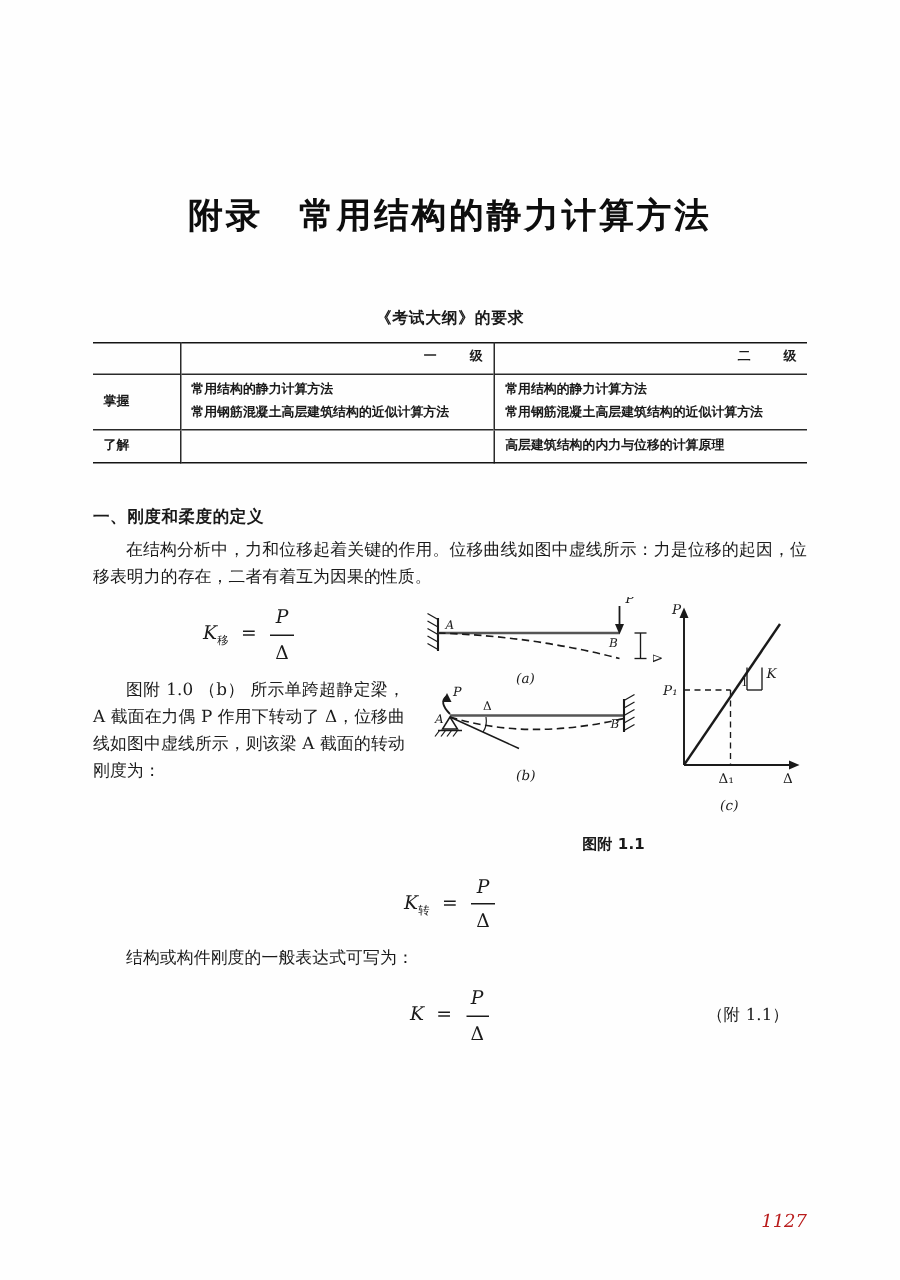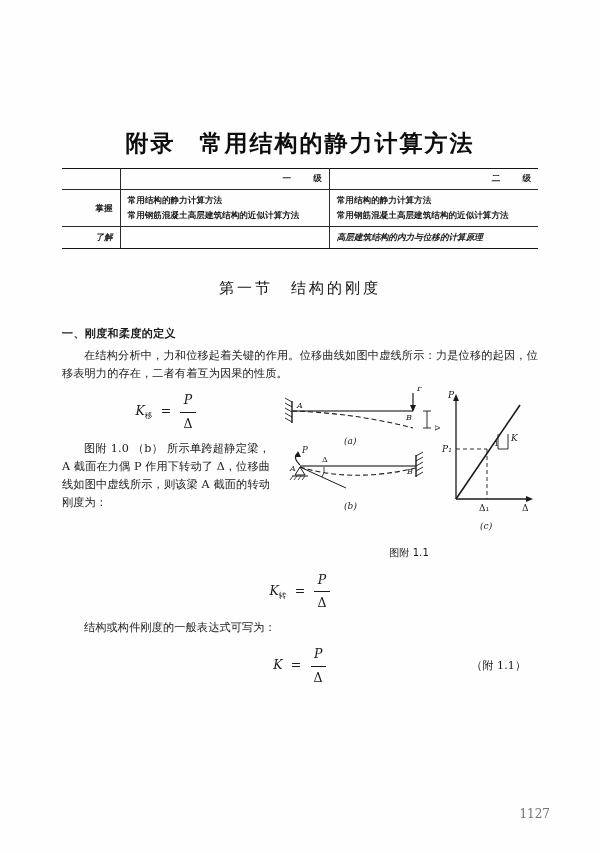--- a/index.html
+++ b/index.html
@@ -53,40 +53,40 @@
     font-family: "DejaVu Sans", "Liberation Sans", sans-serif;
     line-height: 1.75;
   }
   table.syllabus tr { }
   table.syllabus td, table.syllabus th {
     padding: 3px 7px;
     vertical-align: middle;
   }
   table.syllabus .rowhead {
     width: 62px;
-    text-align: right;
+    text-align: left;
     font-weight: bold;
     border-right: 1px solid #2a2a2a;
   }
   table.syllabus .col {
     width: 206px;
     font-weight: bold;
   }
   table.syllabus .col-1 { border-right: 1px solid #2a2a2a; }
   table.syllabus tr.head-row { }
   table.syllabus tr.head-row td {
     text-align: right;
     font-weight: bold;
     padding: 2px 7px 3px;
   }
   table.syllabus tr.head-row .rowhead { border-right: 1px solid #2a2a2a; }
   .hdr-gap { display: inline-block; width: 22px; }
   .tline-top td { border-top: 1.4px solid #141414; }
   .tline td { border-top: 1px solid #2a2a2a; }
-  .tline-bot td { border-bottom: 1.4px solid #141414; font-style: italic; }
+  .tline-bot td { border-bottom: 1.4px solid #141414; }
   .cell-lines div { white-space: nowrap; }
 
   
   .section-title {
     margin-top: 30px;
     text-align: center;
     font-size: 15px;
     letter-spacing: 3px;
     font-family: "DejaVu Serif", "Liberation Serif", serif;
     color: #101010;
@@ -114,21 +114,21 @@
   
   .figure-wrap {
     float: right;
     width: 258px;
     margin: 4px 0 2px 10px;
   }
   .fig-caption {
     text-align: center;
     font-size: 10px;
     font-family: "DejaVu Sans", "Liberation Sans", sans-serif;
-    font-weight: normal;
+    font-weight: bold;
     margin-top: 1px;
   }
 
   
   .formula {
     margin: 7px 0 4px 0;
     text-align: center;
     position: relative;
     font-size: 12.5px;
   }
@@ -160,38 +160,40 @@
     position: absolute;
     right: 12px;
     top: 50%;
     transform: translateY(-50%);
     font-size: 11px;
   }
 
   
   .page-number {
     position: absolute;
-    right: 50px;
+    right: 62px;
     bottom: 32px;
     font-size: 12px;
+    font-style: italic;
     font-family: "DejaVu Serif", "Liberation Serif", serif;
-    color: #737373;
+    color: #b91c1c;
   }
   .clear { clear: both; }
 </style>
 </head>
 <body>
 
 <div class="page">
   <div class="content">
 
     <div class="doc-title">
       <span>附录</span><span class="gap"></span><span>常用结构的静力计算方法</span>
     </div>
 
+    <div class="table-caption">《考试大纲》的要求</div>
 
     <table class="syllabus">
       <tbody>
           <tr class="head-row tline-top">
         <td class="rowhead"></td>
         <td class="col col-1">
           <span>一</span><span class="hdr-gap"></span><span>级</span>
         </td>
         <td class="col">
           <span>二</span><span class="hdr-gap"></span><span>级</span>
@@ -216,23 +218,20 @@
         <td class="col col-1 cell-lines">
           <div></div>
         </td>
         <td class="col cell-lines">
           <div>高层建筑结构的内力与位移的计算原理</div>
         </td>
       </tr>
     </tbody>
       </table>
 
-    <div class="section-title">
-      <span>第一节</span><span class="gap"></span><span>结构的刚度</span>
-    </div>
 
     <div class="subsection-title">一、刚度和柔度的定义</div>
 
     <div class="body-text">
 
       <p class="para indent">在结构分析中，力和位移起着关键的作用。位移曲线如图中虚线所示：力是位移的起因，位移表明力的存在，二者有着互为因果的性质。</p>
 
       <div class="figure-wrap">
         <svg width="258" height="150" viewBox="0 0 258 150">
 

